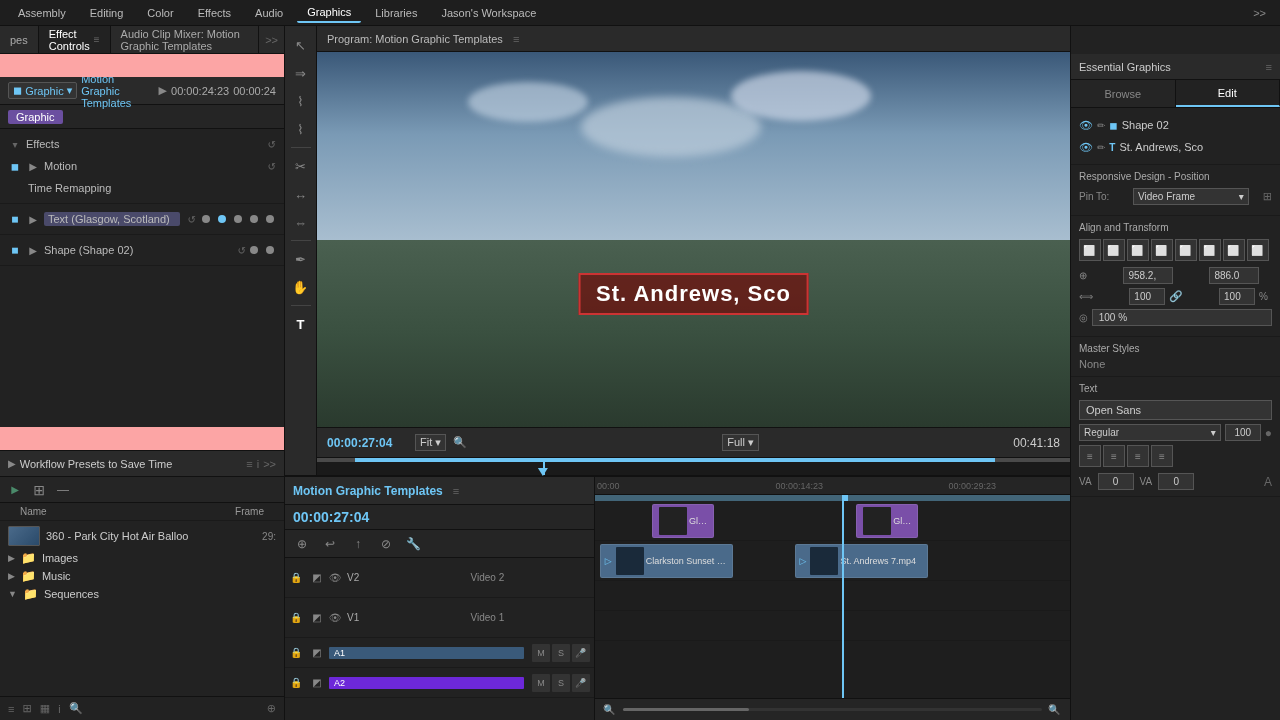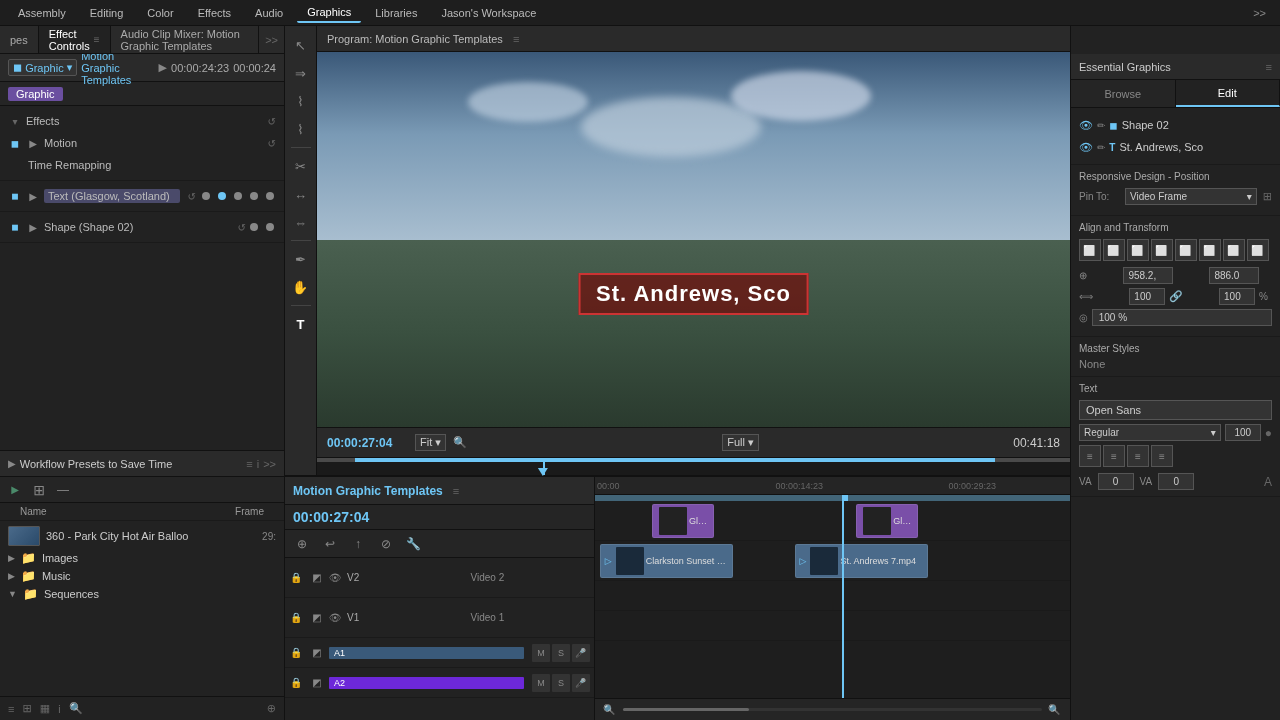--- a/index.html
+++ b/index.html
@@ -41,22 +41,23 @@
     .main-layout {
       display: flex;
       height: calc(720px - 26px);
     }
 
     
     .left-panel {
       width: 285px;
       display: flex;
       flex-direction: column;
-      background: #f97316;
+      background: #fca5a5;
       border-right: 1px solid #111;
+      gap: 23px;
     }
 
     .panel-tabs {
       display: flex;
       background: #2a2a2a;
       border-bottom: 1px solid #111;
       height: 28px;
       align-items: stretch;
     }
     .panel-tab {
@@ -569,21 +570,21 @@
     .rp-layer-name { color: #ccc; font-size: 11px; flex: 1; }
 
     .rp-section {
       padding: 6px 8px;
       border-bottom: 1px solid #1a1a1a;
     }
     .rp-section-title { color: #aaa; font-size: 10px; margin-bottom: 6px; font-weight: 500; }
     .rp-field-row {
       display: flex;
       align-items: center;
-      gap: 6px;
+      gap: 14px;
       margin-bottom: 4px;
     }
     .rp-field-label { color: #888; font-size: 10px; min-width: 40px; }
     .rp-dropdown {
       flex: 1;
       background: #333;
       border: 1px solid #555;
       color: #ccc;
       font-size: 10px;
       padding: 2px 4px;

